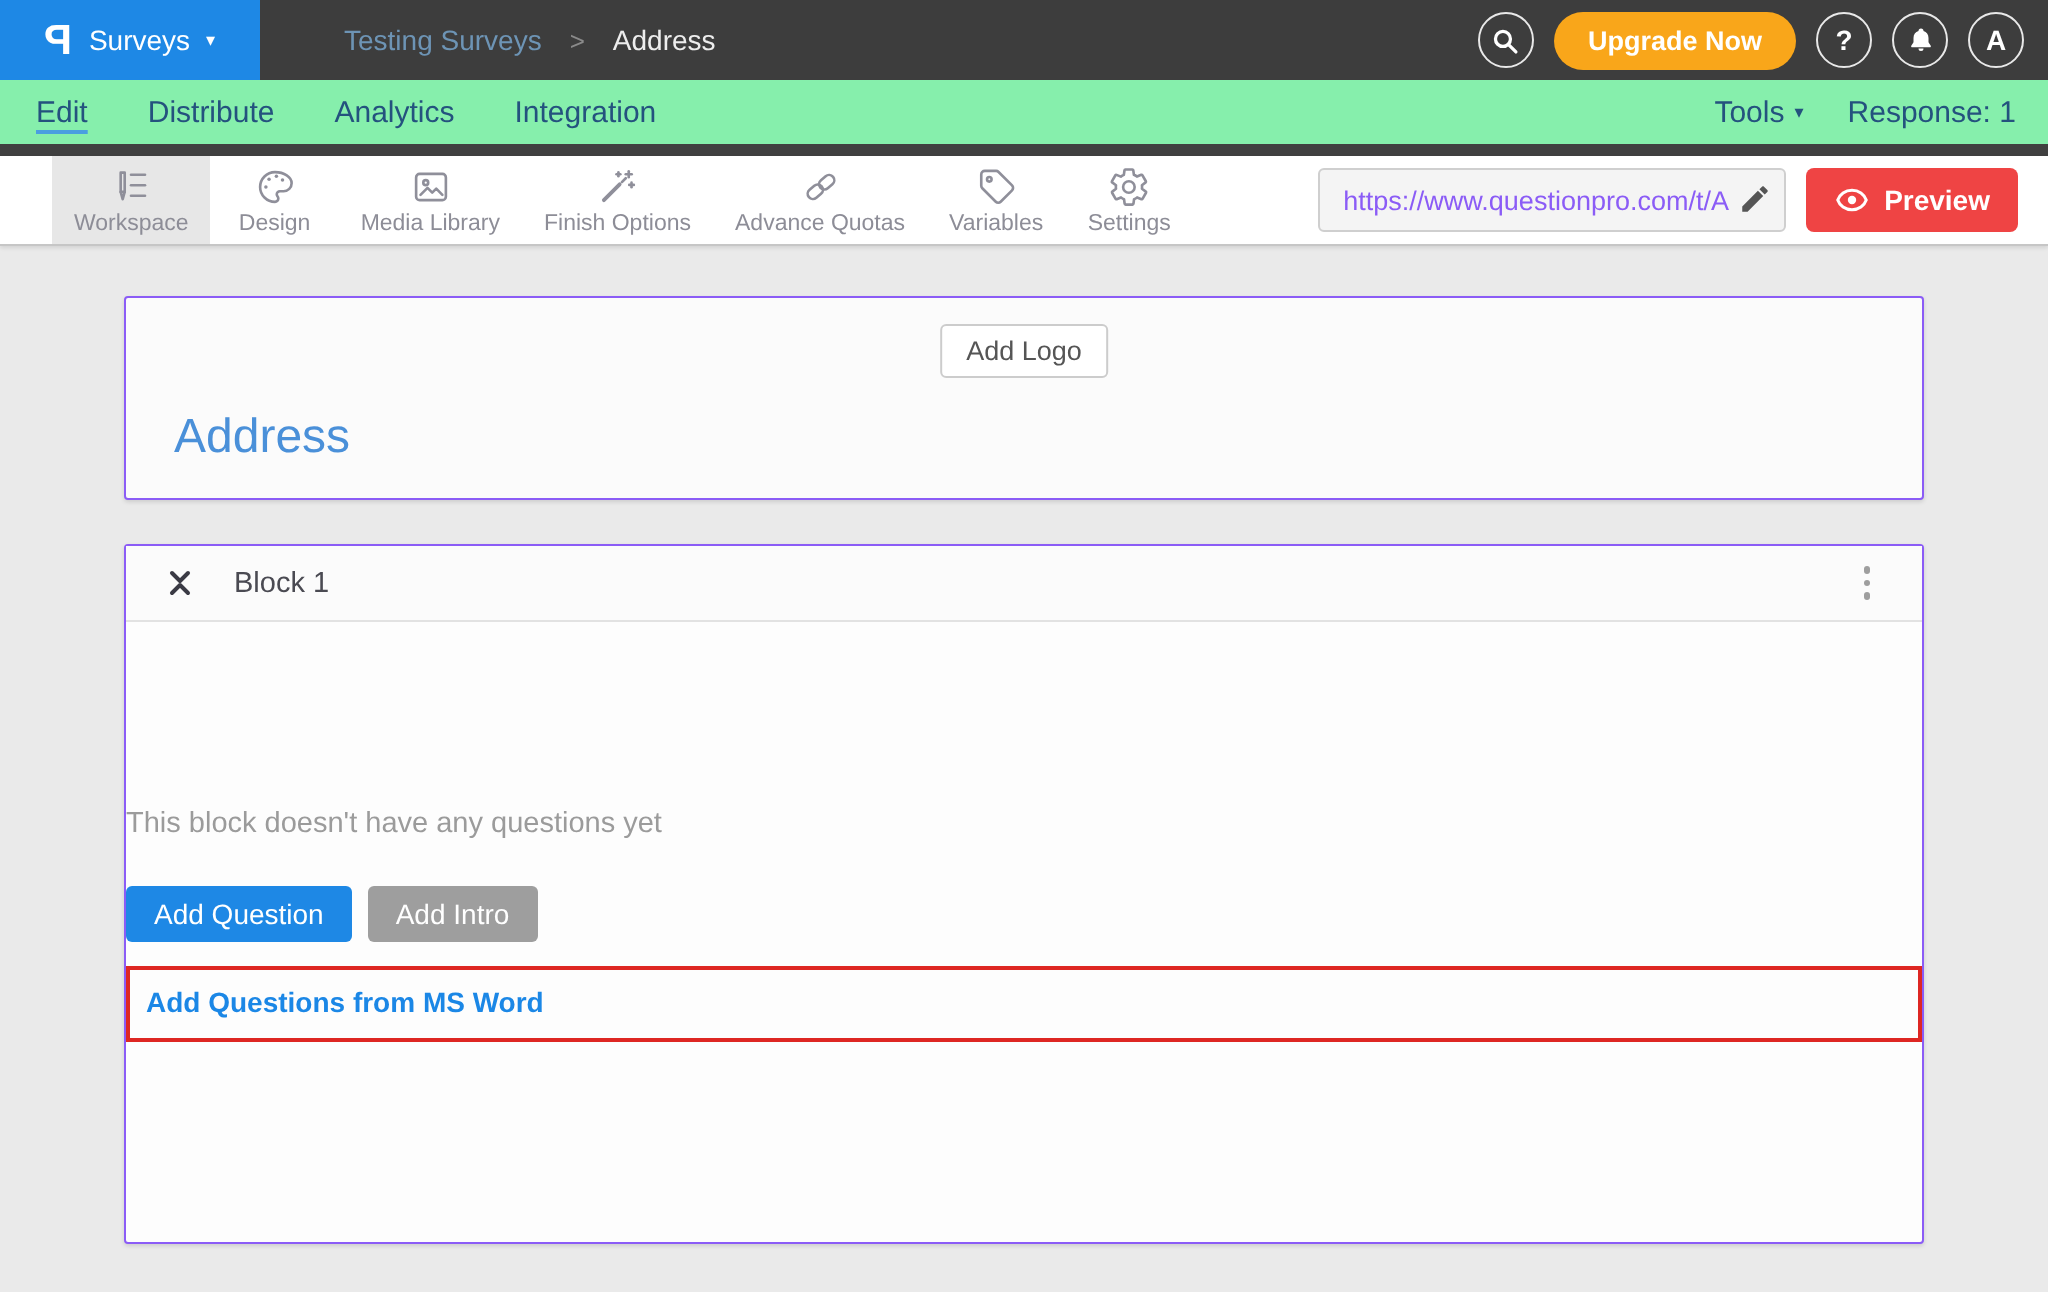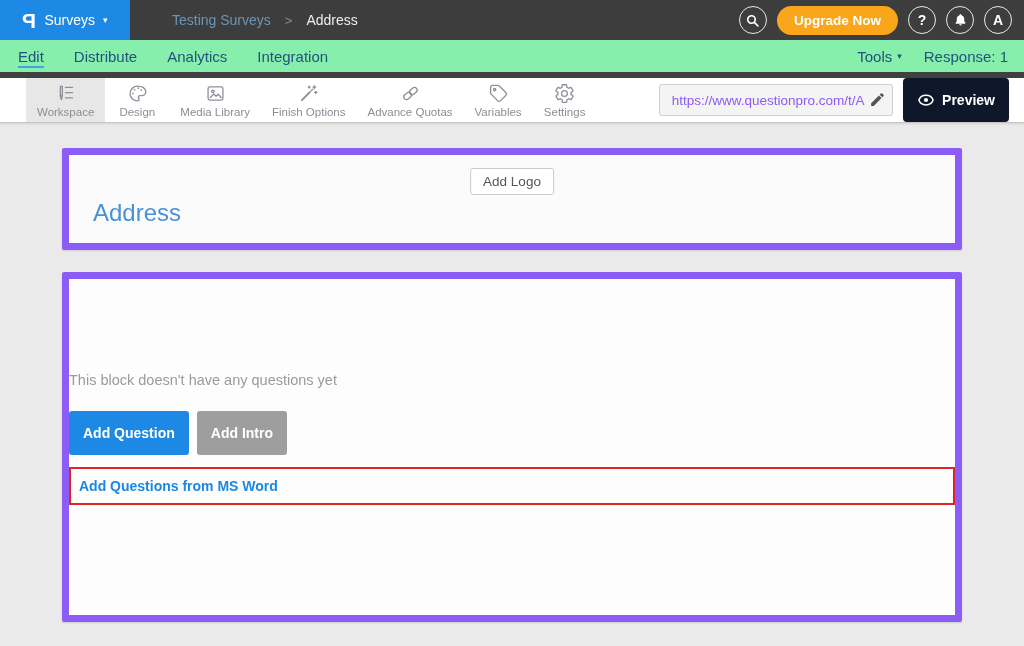--- a/index.html
+++ b/index.html
@@ -33,40 +33,40 @@
   
   .toolbar { height:45px; background:#fff; border-bottom:1px solid #c6c6c6; box-shadow:0 1px 2px rgba(0,0,0,.10); display:flex; align-items:stretch; padding-left:26px; position:relative; z-index:2; }
   .tool { display:flex; flex-direction:column; align-items:center; justify-content:center; gap:2px; padding:0 11px; min-width:64px; cursor:pointer; }
   .tool.active { background:#e7e7e7; }
   .tool svg { width:21px; height:21px; stroke:#8f8f9a; fill:none; stroke-width:1.5; stroke-linecap:round; stroke-linejoin:round; }
   .tool svg .fill { fill:#8f8f9a; stroke:none; }
   .tool-label { font-size:11.5px; color:#8d8d97; white-space:nowrap; }
   .url-wrap { margin-left:auto; align-self:center; position:relative; }
   .url-input { width:234px; height:32px; background:#f4f4f4; border:1px solid #cfcfcf; border-radius:3px; font-family:inherit; font-size:13.5px; color:#8b5cf6; padding:0 26px 0 10px; overflow:hidden; white-space:nowrap;text-align:center; }
   .url-edit { position:absolute; right:7px; top:7px; width:17px; height:17px; cursor:pointer; }
-  .preview-btn { align-self:center; margin:0 15px 0 10px; height:44px; background:#0f172a; border:none; border-radius:4px; color:#fff; font-weight:bold; font-size:14px; font-family:inherit; display:flex; align-items:center; gap:7px; padding:0 14px; cursor:pointer; }
+  .preview-btn { align-self:center; margin:0 15px 0 10px; height:32px; background:#ef4444; border:none; border-radius:4px; color:#fff; font-weight:bold; font-size:14px; font-family:inherit; display:flex; align-items:center; gap:7px; padding:0 14px; cursor:pointer; }
   .preview-btn svg { width:18px; height:18px; }
 
   
   .content { position:absolute; top:124px; left:0; right:0; bottom:0; background:#eaeaea; }
-  .card { width:900px; margin:0 auto; background:#fbfbfb; border:7px solid #8b5cf6; border-radius:2px; box-shadow:0 1px 2px rgba(0,0,0,.13); }
+  .card { width:900px; margin:0 auto; background:#fbfbfb; border:1px solid #8b5cf6; border-radius:2px; box-shadow:0 1px 2px rgba(0,0,0,.13); }
   .survey-card { margin-top:24px; height:102px; position:relative; }
   .add-logo-btn { position:absolute; top:13px; left:50%; transform:translateX(-50%); background:#fff; border:1px solid #ccc; border-radius:3px; padding:5px 12px; font-size:13.5px; color:#555; font-family:inherit; cursor:pointer; }
   .survey-title { position:absolute; left:24px; bottom:16px; font-size:24px; color:#4a90d9; cursor:pointer; }
 
   .block-card { margin-top:22px; height:350px; background:#fdfdfd; display:flex; flex-direction:column; }
   .block-header { height:38px; border-bottom:1px solid #e2e2e2; background:#fbfbfb; display:flex; align-items:center; padding:0 20px; flex-shrink:0; }
   .collapse-btn { cursor:pointer; display:flex; }
   .block-title { margin-left:20px; font-size:14.5px; color:#4a4a52; }
   .kebab { margin-left:auto; display:flex; flex-direction:column; gap:3px; padding:4px 6px; cursor:pointer; }
   .kebab i { width:3.5px; height:3.5px; border-radius:50%; background:#9e9e9e; }
   .block-body { flex:1; display:flex; flex-direction:column; }
   .empty-msg { margin-top:93px; font-size:14.5px; color:#9b9b9b; }
   .btn-row { margin-top:23px; display:flex; gap:8px; }
-  .btn { height:44px; border:none; border-radius:3px; color:#fff; font-weight:bold; font-size:14px; font-family:inherit; padding:0 14px; cursor:pointer; }
+  .btn { height:28px; border:none; border-radius:3px; color:#fff; font-weight:normal; font-size:14px; font-family:inherit; padding:0 14px; cursor:pointer; }
   .btn-question { background:#1e88e5; }
   .btn-intro { background:#9e9e9e; }
   .msword-box { margin-top:12px; border:2px solid #de2723; padding:8px 8px; }
   .msword-link { font-size:14px; font-weight:bold; color:#1b87e6; cursor:pointer; text-decoration:none; }
 </style>
 </head>
 <body>
 
 <div class="topbar">
   <div class="logo-area">
@@ -199,20 +199,34 @@
 </div>
 
 <div class="content">
 
   <div class="card survey-card">
     <button class="add-logo-btn">Add Logo</button>
     <div class="survey-title">Address</div>
   </div>
 
   <div class="card block-card">
+    <div class="block-header">
+      <span class="collapse-btn">
+        <svg width="14" height="15" viewBox="0 0 14 15" fill="none" stroke="#3a3a44" stroke-width="2" stroke-linecap="round" stroke-linejoin="round">
+          <polyline points="3,2.5 7,6.5 11,2.5"></polyline>
+          <polyline points="3,12.5 7,8.5 11,12.5"></polyline>
+        </svg>
+      </span>
+      <span class="block-title">Block 1</span>
+      <span class="kebab">
+          <i></i>
+          <i></i>
+          <i></i>
+        </span>
+    </div>
     <div class="block-body">
       <div class="empty-msg">This block doesn't have any questions yet</div>
       <div class="btn-row">
         <button class="btn btn-question">Add Question</button>
         <button class="btn btn-intro">Add Intro</button>
       </div>
       <div class="msword-box">
         <a class="msword-link">Add Questions from MS Word</a>
       </div>
     </div>

